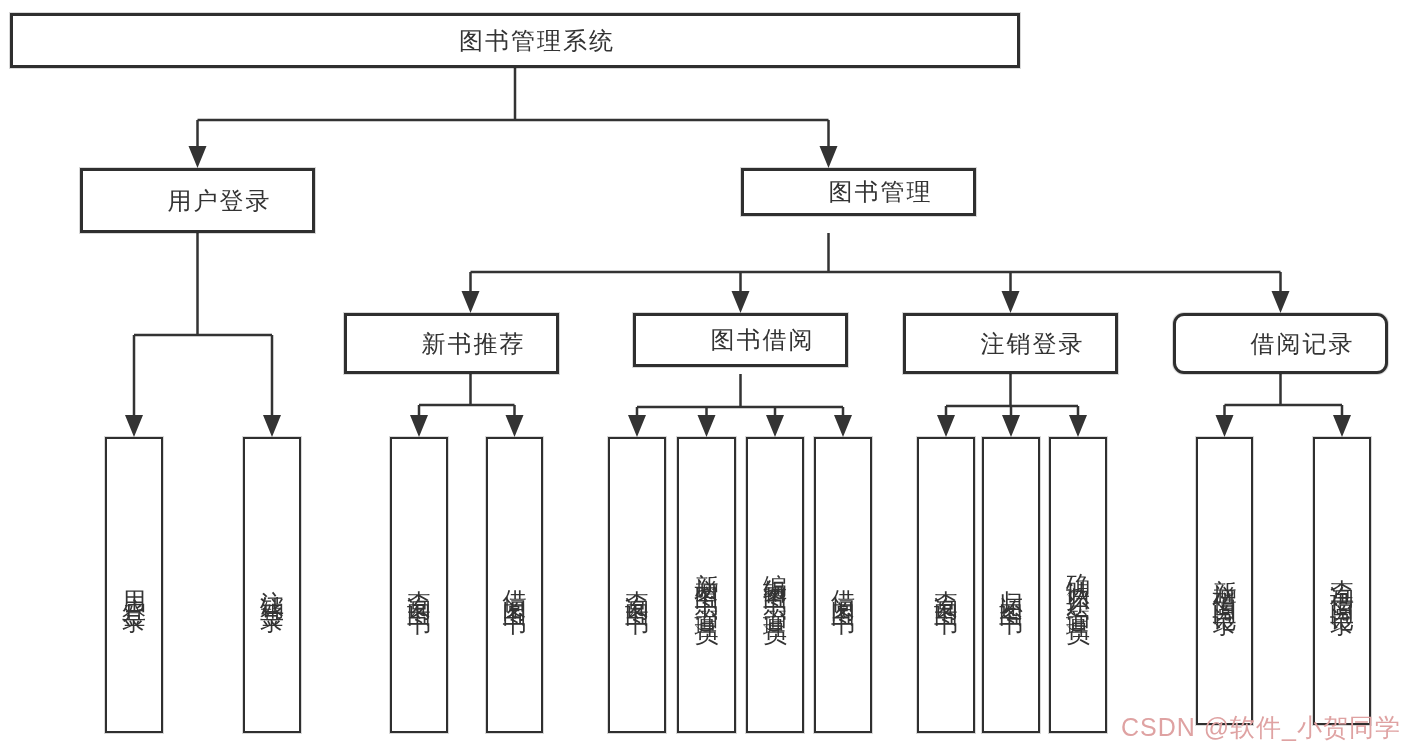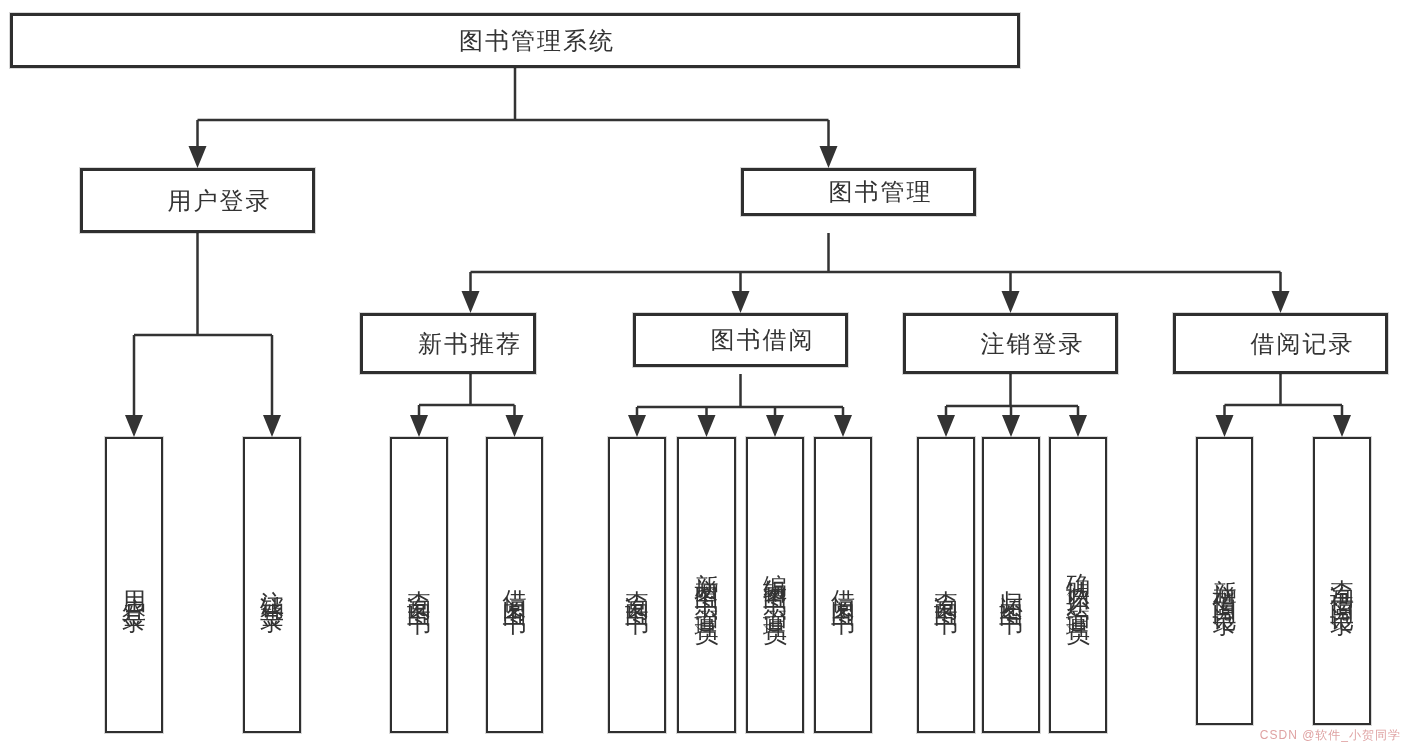--- a/index.html
+++ b/index.html
@@ -23,21 +23,21 @@
     display:flex; align-items:center; justify-content:center;
   }
   .hbox{font-size:24px; letter-spacing:2px; white-space:nowrap;padding-left:44px;}
   .vbox{border-width:2px;}
   .vbox span{
     writing-mode:vertical-rl; text-orientation:mixed;
     font-size:24px; line-height:1; letter-spacing:7px;
   }
   .watermark{
     position:absolute; right:4px; bottom:3px;
-    font-size:12px; letter-spacing:1px;
+    font-size:25px; letter-spacing:1px;
     color:var(--watermark); white-space:nowrap;
   }
 </style>
 </head>
 <body>
 
 <div id="canvas">
 
   <svg id="connectors" viewBox="0 0 1405 747" xmlns="http://www.w3.org/2000/svg">
     <path class="wire" d="
@@ -69,24 +69,24 @@
       M1078 437 L1069 415 L1087 415 Z
       M1224.5 437 L1215.5 415 L1233.5 415 Z
       M1342 437 L1333 415 L1351 415 Z"></path>
   </svg>
 
   <div class="node hbox" style="left:10px;top:13px;width:1010px;height:55px;">图书管理系统</div>
 
   <div class="node hbox" style="left:80px;top:168px;width:235px;height:65px;">用户登录</div>
   <div class="node hbox" style="left:711px;top:168px;width:235px;height:48px;margin-left:30px;">图书管理</div>
 
-  <div class="node hbox" style="left:360px;top:313px;width:176px;height:61px;">新书推荐</div>
+  <div class="node hbox" style="left:344px;top:313px;width:215px;height:61px;">新书推荐</div>
   <div class="node hbox" style="left:633px;top:313px;width:215px;height:54px;">图书借阅</div>
   <div class="node hbox" style="left:903px;top:313px;width:215px;height:61px;">注销登录</div>
-  <div class="node hbox" style="left:1173px;top:313px;width:215px;height:61px;">借阅记录</div>
+  <div class="node hbox" style="left:1173px;top:313px;width:215px;height:61px;border-radius:11px;">借阅记录</div>
 
   <div class="node vbox" style="left:105px;top:437px;width:58px;height:296px;">
     <span>用户登录</span>
   </div>
   <div class="node vbox" style="left:243px;top:437px;width:58px;height:296px;">
     <span>注销登录</span>
   </div>
 
   <div class="node vbox" style="left:390px;top:437px;width:58px;height:296px;">
     <span>查询图书</span>

